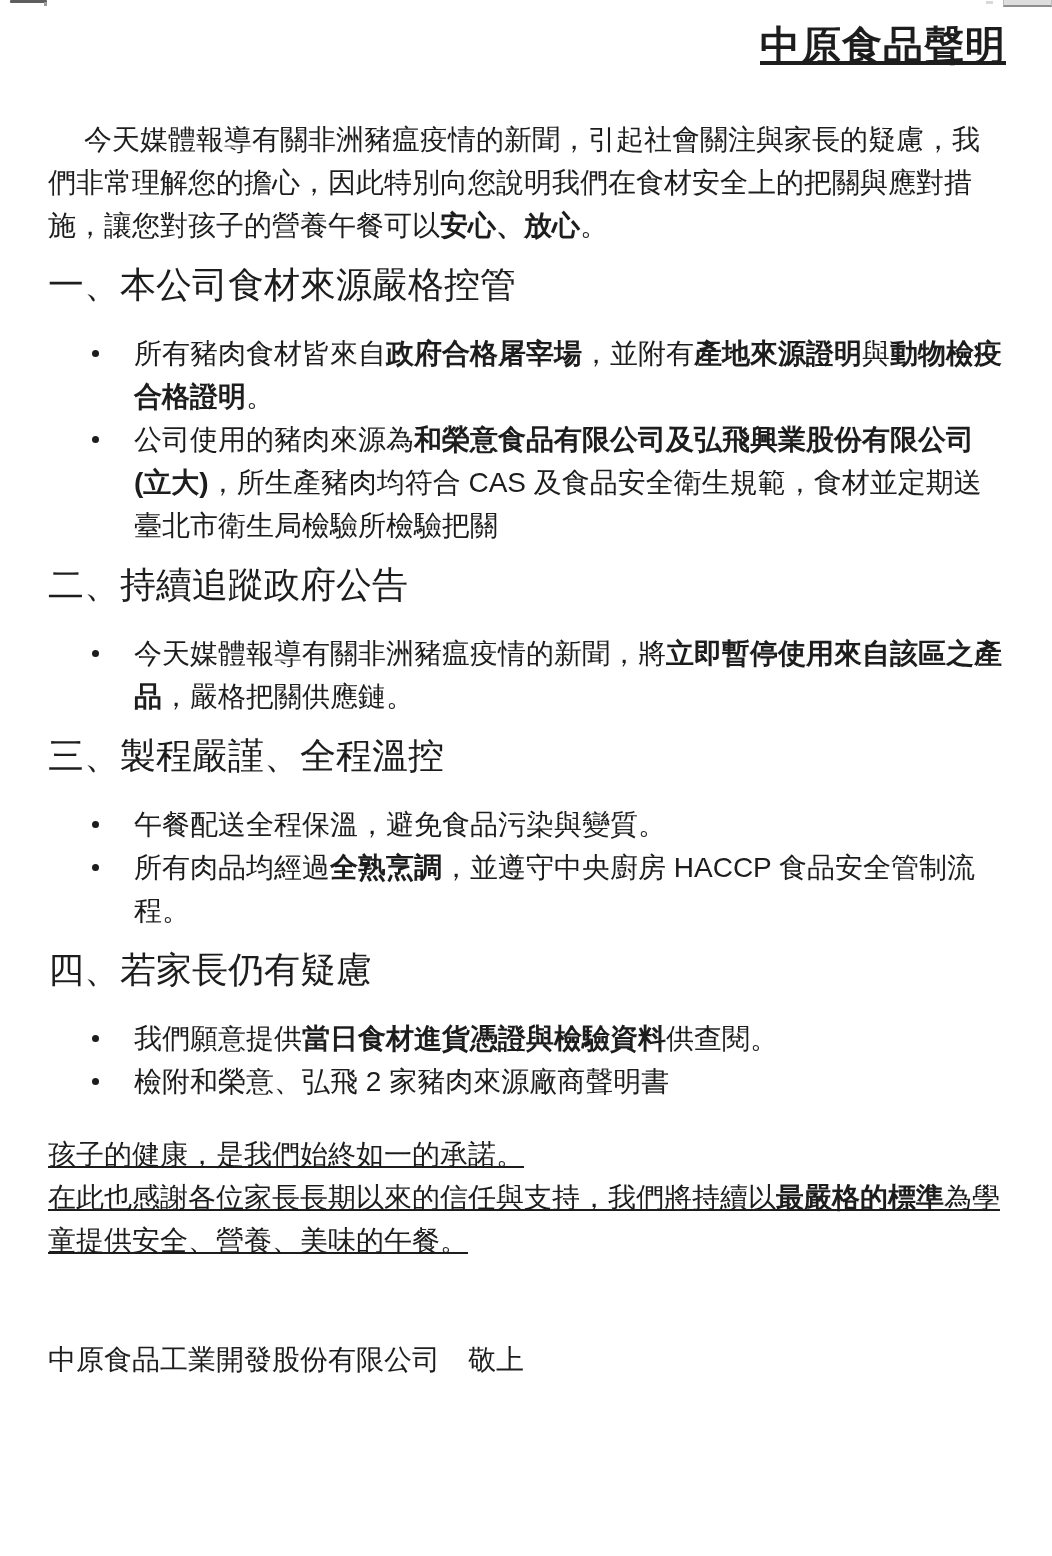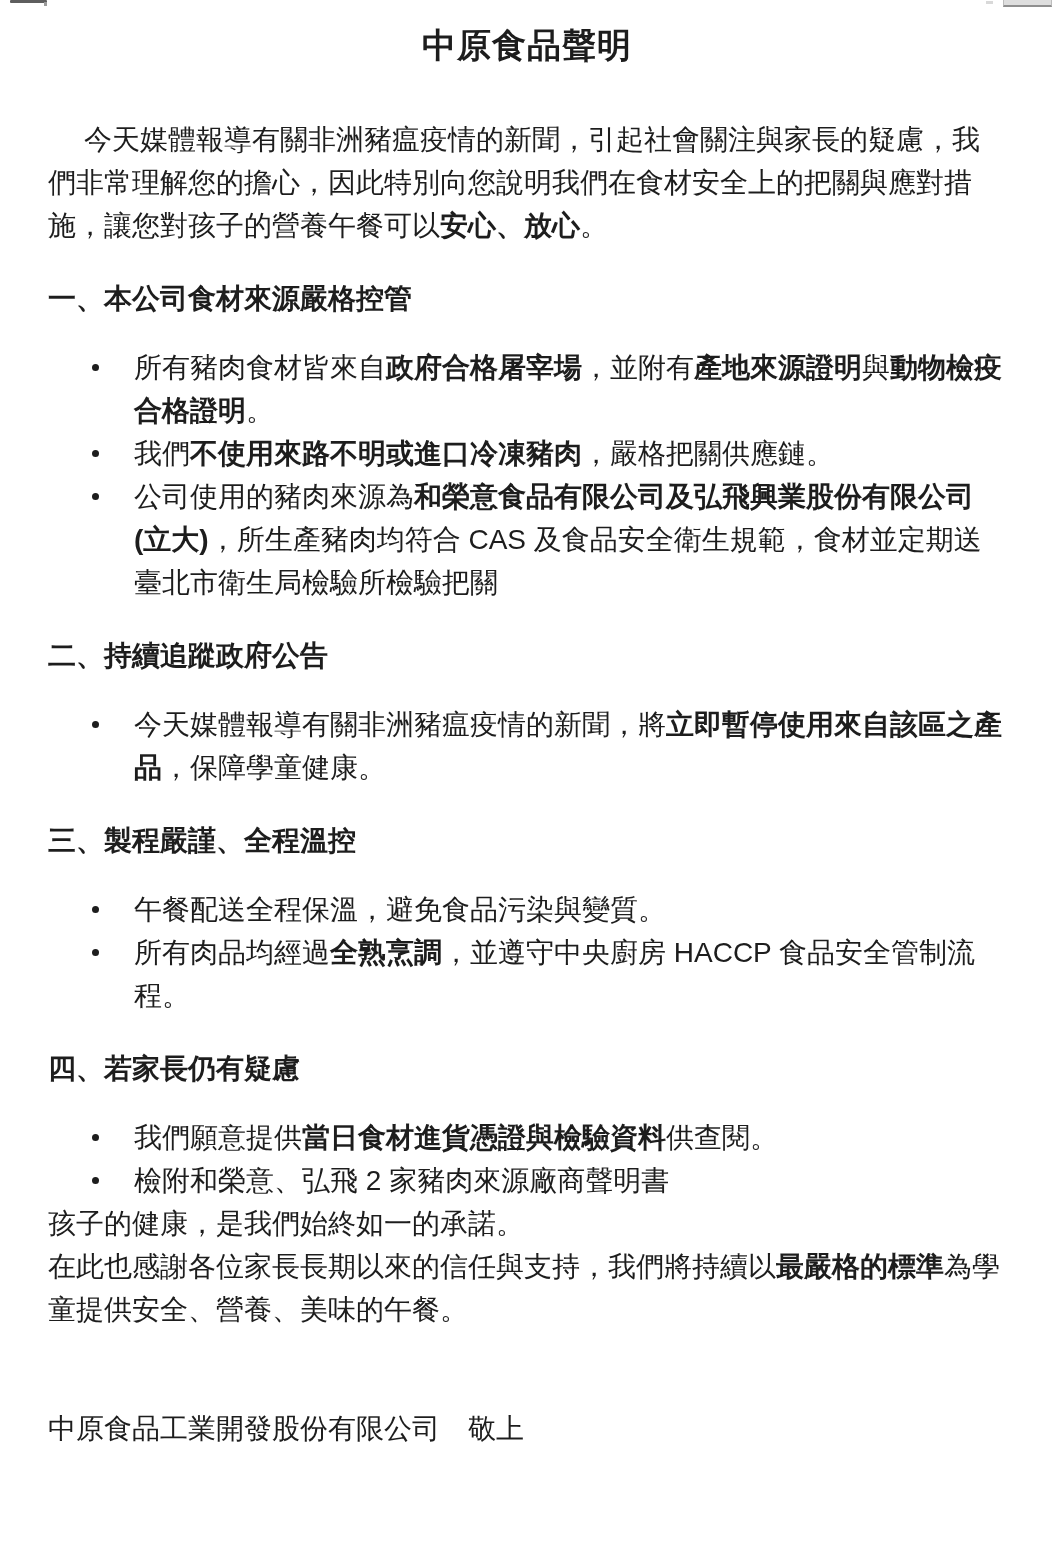--- a/index.html
+++ b/index.html
@@ -17,48 +17,49 @@
   }
   
   .frag{position:absolute;}
   .frag-left{left:10px;top:0;width:37px;height:3px;background:#5e5e5e;border-radius:1px;}
   .frag-left-tick{left:44px;top:2px;width:3px;height:4px;background:#9a9a9a;}
   .frag-right{left:1003px;top:0;width:47px;height:5px;background:#dedede;border-bottom:2px solid #8f8f8f;border-left:1px solid #bdbdbd;border-right:1px solid #bdbdbd;}
   .frag-right-dot{left:986px;top:1px;width:7px;height:3px;background:#d9d9d9;}
 
   h1.doc-title{
     margin:26px 0 0 0;
-    font-size:34px;line-height:38px;
-    font-weight:700;text-align:center;
+    font-size:40px;line-height:38px;
+    font-weight:700;text-align:right;
     letter-spacing:1px;
+    text-decoration:underline;
   }
   p,li,h2{font-size:28px;line-height:43px;margin:0;}
   .intro{
     margin-top:54px;
     text-indent:36px;
   }
   h2.sec{
-    margin-top:30px;
-    font-size:28px;font-weight:700;
+    margin-top:16px;
+    font-size:36px;font-weight:400;
   }
   ul.bullets{
     list-style:none;
     margin:26px 0 0 0;padding:0;
   }
   ul.bullets>li{
     position:relative;
     padding-left:86px;
   }
   ul.bullets>li::before{
     content:"";
     position:absolute;left:44px;top:18px;
     width:7px;height:7px;border-radius:50%;
     background:#1d1d1d;
   }
-  .closing{}
+  .closing{margin-top:30px;text-decoration:underline;}
   .closing p{margin:0;}
   .signature{margin-top:76px;}
   .bold{font-weight:700;}
 </style>
 </head>
 <body>
 
 <div class="frag frag-left"></div>
 <div class="frag frag-left-tick"></div>
 <div class="frag frag-right-dot"></div>
@@ -67,29 +68,28 @@
 <div class="page">
 
   <h1 class="doc-title">中原食品聲明</h1>
 
   <p class="intro"><span>今天媒體報導有關非洲豬瘟疫情的新聞，引起社會關注與家長的疑慮，我們非常理解您的擔心，因此特別向您說明我們在食材安全上的把關與應對措施，讓您對孩子的營養午餐可以</span><span class="bold">安心、放心</span><span>。</span></p>
 
   <section>
     <h2 class="sec">一、本公司食材來源嚴格控管</h2>
     <ul class="bullets">
       <li><span>所有豬肉食材皆來自</span><span class="bold">政府合格屠宰場</span><span>，並附有</span><span class="bold">產地來源證明</span><span>與</span><span class="bold">動物檢疫合格證明</span><span>。</span></li>
-      <li><span>我們</span><span class="bold">不使用來路不明或進口冷凍豬肉</span><span>，嚴格把關供應鏈。</span></li>
       <li><span>公司使用的豬肉來源為</span><span class="bold">和榮意食品有限公司及弘飛興業股份有限公司(立大)</span><span>，所生產豬肉均符合 CAS 及食品安全衛生規範，食材並定期送臺北市衛生局檢驗所檢驗把關</span></li>
     </ul>
   </section>
 
   <section>
     <h2 class="sec">二、持續追蹤政府公告</h2>
     <ul class="bullets">
-      <li><span>今天媒體報導有關非洲豬瘟疫情的新聞，將</span><span class="bold">立即暫停使用來自該區之產品</span><span>，保障學童健康。</span></li>
+      <li><span>今天媒體報導有關非洲豬瘟疫情的新聞，將</span><span class="bold">立即暫停使用來自該區之產品</span><span>，嚴格把關供應鏈。</span></li>
     </ul>
   </section>
 
   <section>
     <h2 class="sec">三、製程嚴謹、全程溫控</h2>
     <ul class="bullets">
       <li><span>午餐配送全程保溫，避免食品污染與變質。</span></li>
       <li><span>所有肉品均經過</span><span class="bold">全熟烹調</span><span>，並遵守中央廚房 HACCP 食品安全管制流程。</span></li>
     </ul>
   </section>

